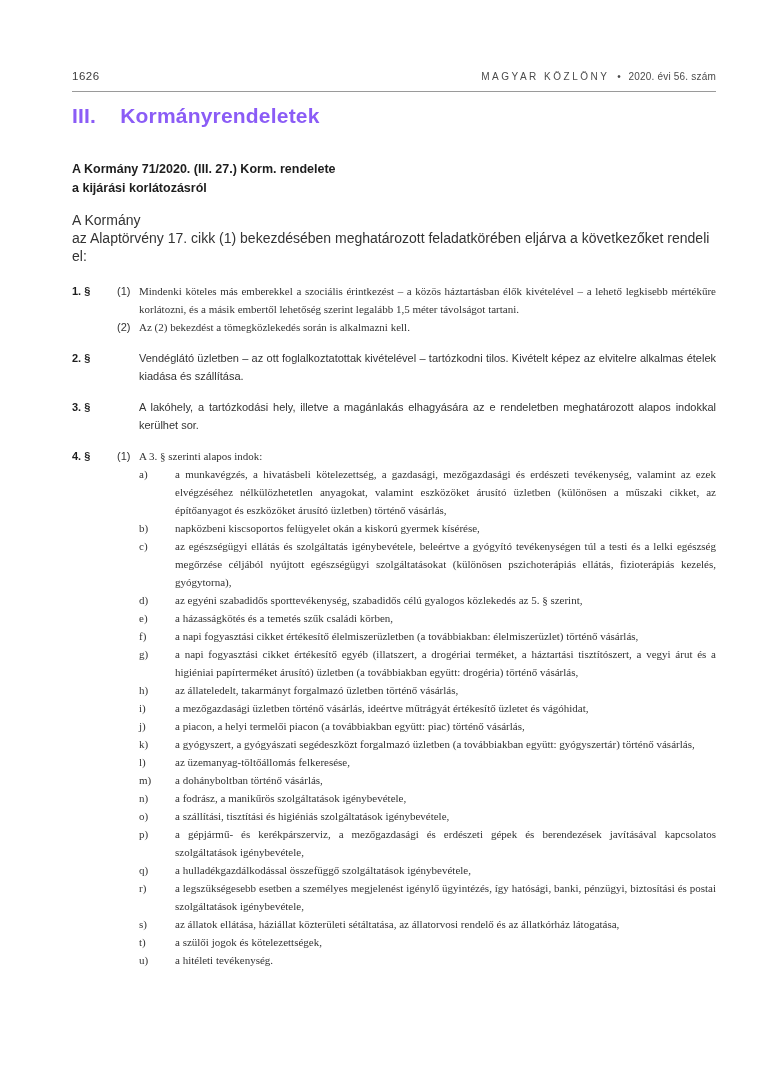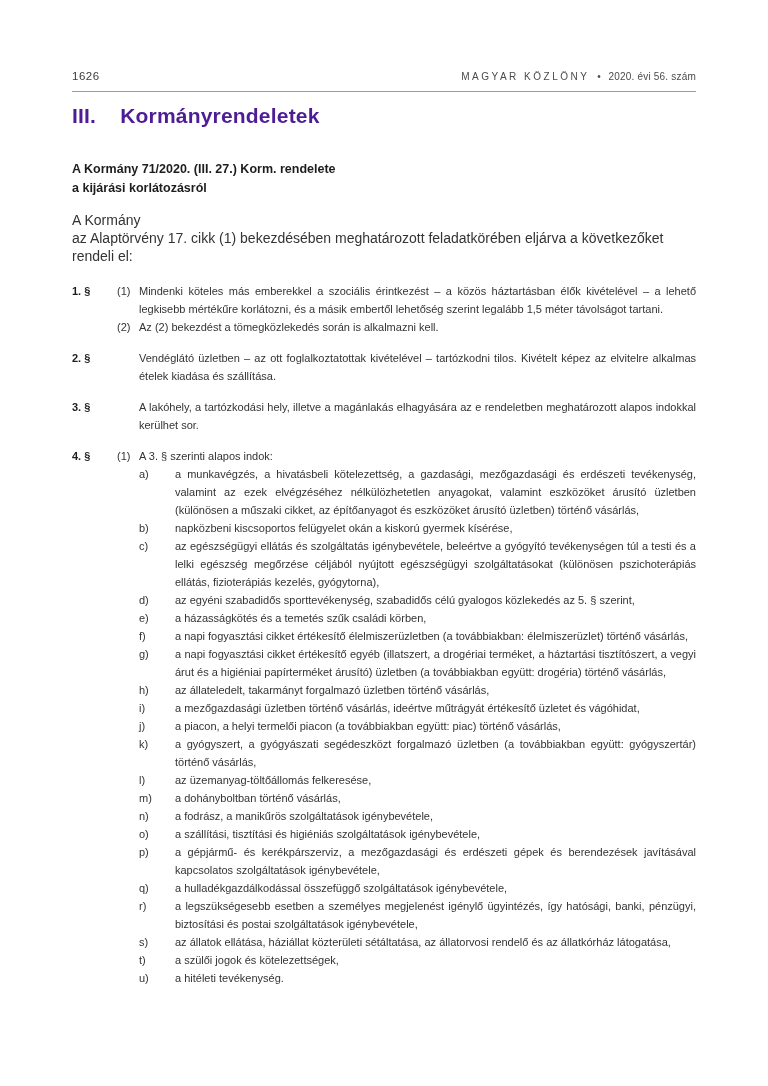--- a/index.html
+++ b/index.html
@@ -1,48 +1,48 @@
 <!DOCTYPE html>
 <html lang="hu"><head>
 <meta charset="utf-8">
 <style>
   html,body{margin:0;padding:0;background:#e9e9e9;}
   .page{
     width:768px;height:1086px;background:#ffffff;margin:0 auto;
-    box-sizing:border-box;padding:70px 72px 0 72px;
+    box-sizing:border-box;padding:70px 52px 0 72px;
     font-family:"Liberation Sans","DejaVu Sans",sans-serif;
     color:#2e2e2e;overflow:hidden;position:relative;
   }
   
   .running-header{
     display:flex;justify-content:space-between;align-items:baseline;
     border-bottom:1px solid #9a9a9a;padding-bottom:9px;
   }
   .page-num{font-size:11.5px;color:#3c3c3c;letter-spacing:0.5px;}
   .journal{font-size:10px;color:#4a4a4a;}
   .journal .jt{letter-spacing:2.5px;}
   .journal .sep{margin:0 5px;color:#4a4a4a;}
   .journal .issue{letter-spacing:0.2px;}
   
   .chapter{display:flex;gap:24px;margin-top:12px;
-    font-size:21px;font-weight:bold;color:#4c1d95;letter-spacing:0.2px;}
+    font-size:21px;font-weight:bold;color:#8b5cf6;letter-spacing:0.2px;}
   
   .decree-title{margin-top:32px;font-size:12.5px;font-weight:bold;
     line-height:19px;color:#1d1d1d;}
   
   .preamble{margin-top:13px;font-size:14px;line-height:18px;color:#333;}
   
   .sections{margin-top:17px;}
   .section{display:flex;margin-top:13px;font-size:11px;line-height:18px;color:#333;}
   .sec-label{width:45px;flex:0 0 45px;font-weight:bold;color:#1d1d1d;}
   .sec-body{flex:1;min-width:0;}
   .sec-text{margin-left:22px;text-align:justify;}
   .subitem{display:flex;}
   .sub-num{width:22px;flex:0 0 22px;}
-  .sub-text{flex:1;min-width:0;text-align:justify;}
+  .sub-text{flex:1;min-width:0;text-align:justify;font-family:Liberation Serif, serif;}
   .letter-row{display:flex;}
   .letter-marker{width:36px;flex:0 0 36px;}
   .letter-text{flex:1;min-width:0;text-align:justify;}
 </style>
 </head>
 <body>
 
 <div class="page">
 
   <div class="running-header">

